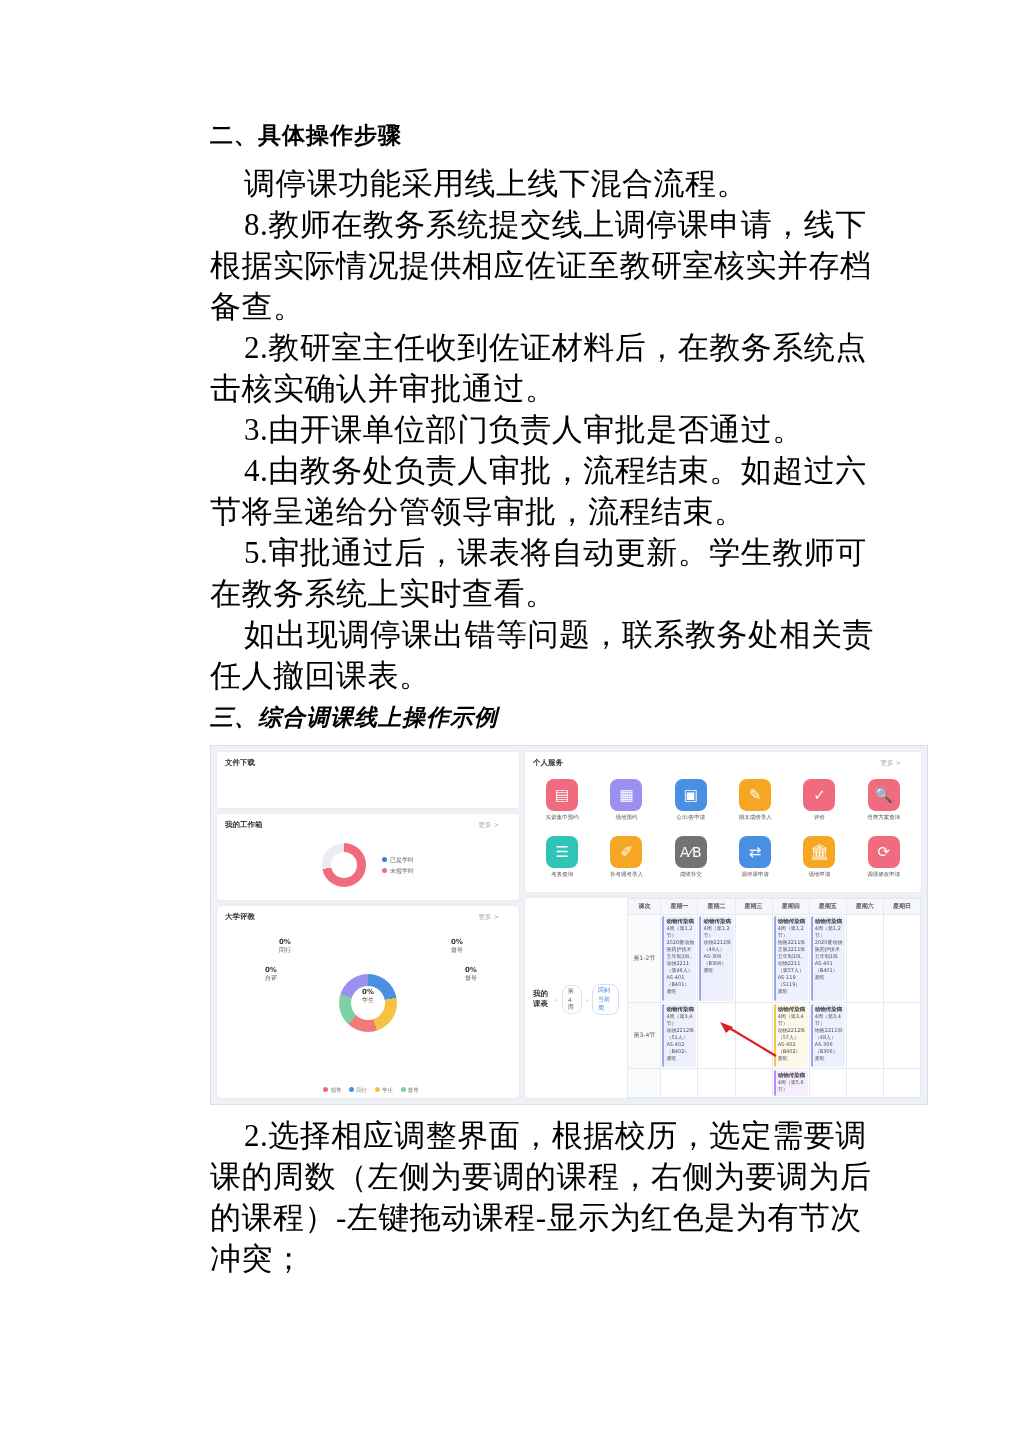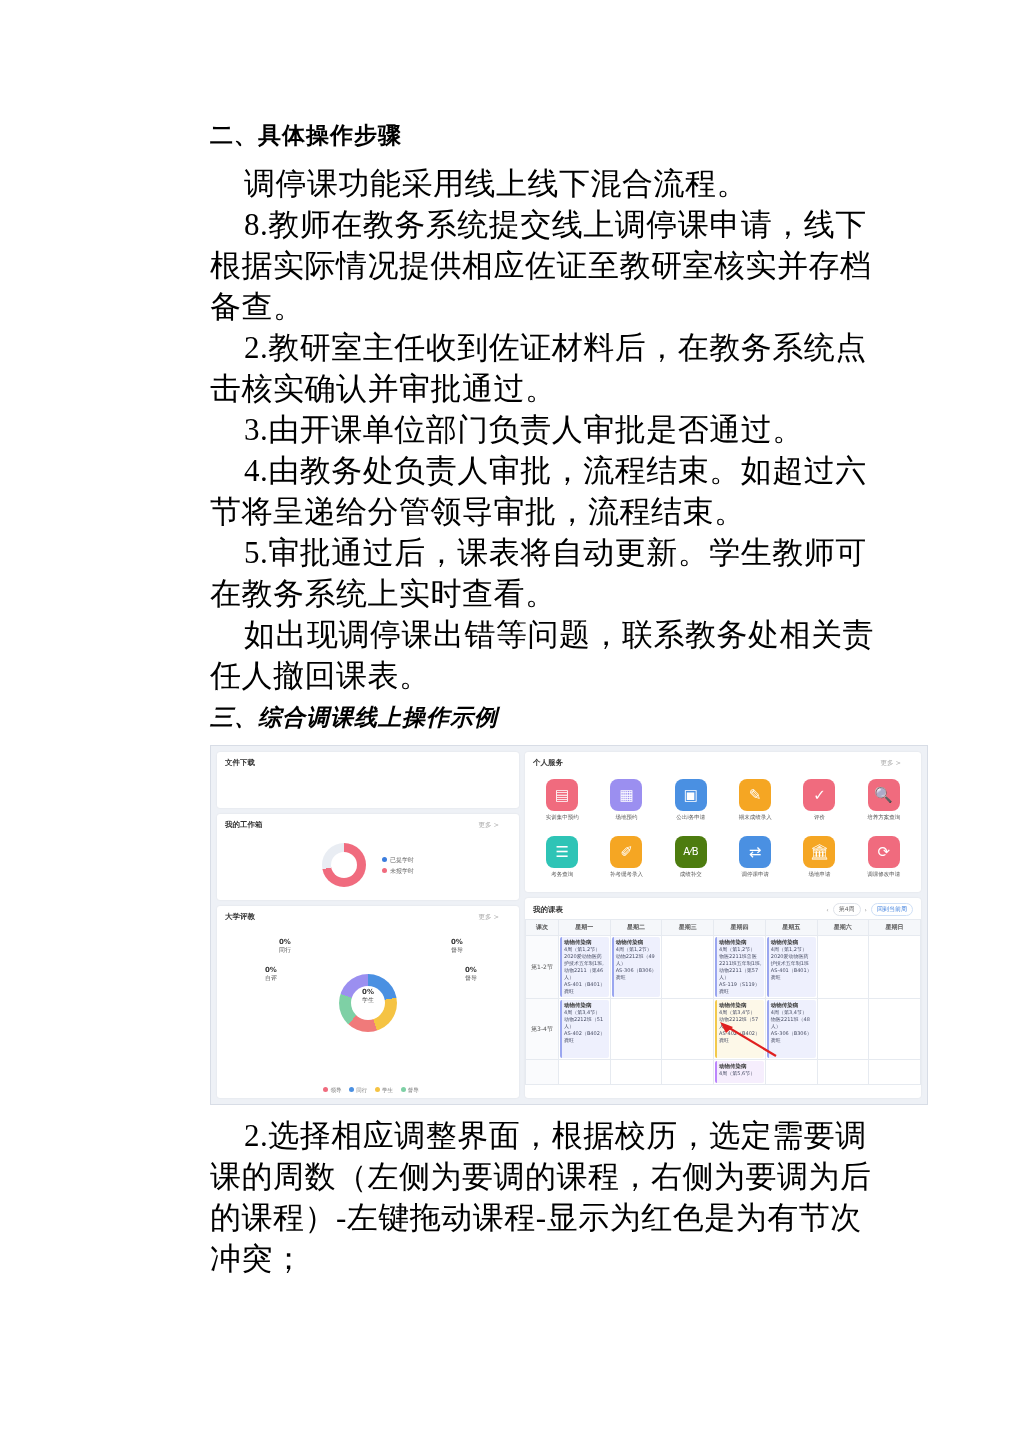--- a/index.html
+++ b/index.html
@@ -127,21 +127,21 @@
     padding:4px 6px 8px 6px;
     gap:2px;
   }
   .svc{display:flex;flex-direction:column;align-items:center;justify-content:center;gap:3px;}
   .svc .ic{
     width:32px;height:32px;border-radius:8px;
     display:flex;align-items:center;justify-content:center;
     color:#fff;font-size:15px;
   }
   .svc .lb{font-size:5.5px;color:#555;text-align:center;line-height:7px;white-space:nowrap;}
-  .schedule{flex:1;display:flex;flex-direction:column;}
+  .schedule{flex:1;display:flex;justify-content:flex-end;}
   .sch-head{
     display:flex;justify-content:space-between;align-items:center;
     padding:5px 8px 3px 8px;
   }
   .sch-head .ttl{font-size:7.5px;font-weight:bold;color:#333;}
   .sch-head .ctrl{font-size:6px;color:#888;display:flex;align-items:center;gap:4px;}
   .pill{border:1px solid #dfe3ea;border-radius:8px;padding:1px 5px;color:#666;}
   .pill.blue{color:#3b7ddd;border-color:#cfe0f7;}
   table.tt{
     width:100%;border-collapse:collapse;table-layout:fixed;
@@ -286,21 +286,21 @@
           </div>
           <div class="svc">
             <div class="ic" style="background:#2ec4b6">☰</div>
             <div class="lb">考务查询</div>
           </div>
           <div class="svc">
             <div class="ic" style="background:#f5a623">✐</div>
             <div class="lb">补考缓考录入</div>
           </div>
           <div class="svc">
-            <div class="ic" style="background:#4d7c0f;font-size:10px">A⁄B</div>
+            <div class="ic" style="background:#737373;font-size:14px">A⁄B</div>
             <div class="lb">成绩补交</div>
           </div>
           <div class="svc">
             <div class="ic" style="background:#4a90e2">⇄</div>
             <div class="lb">调停课申请</div>
           </div>
           <div class="svc">
             <div class="ic" style="background:#f5a623">🏛</div>
             <div class="lb">场地申请</div>
           </div>

